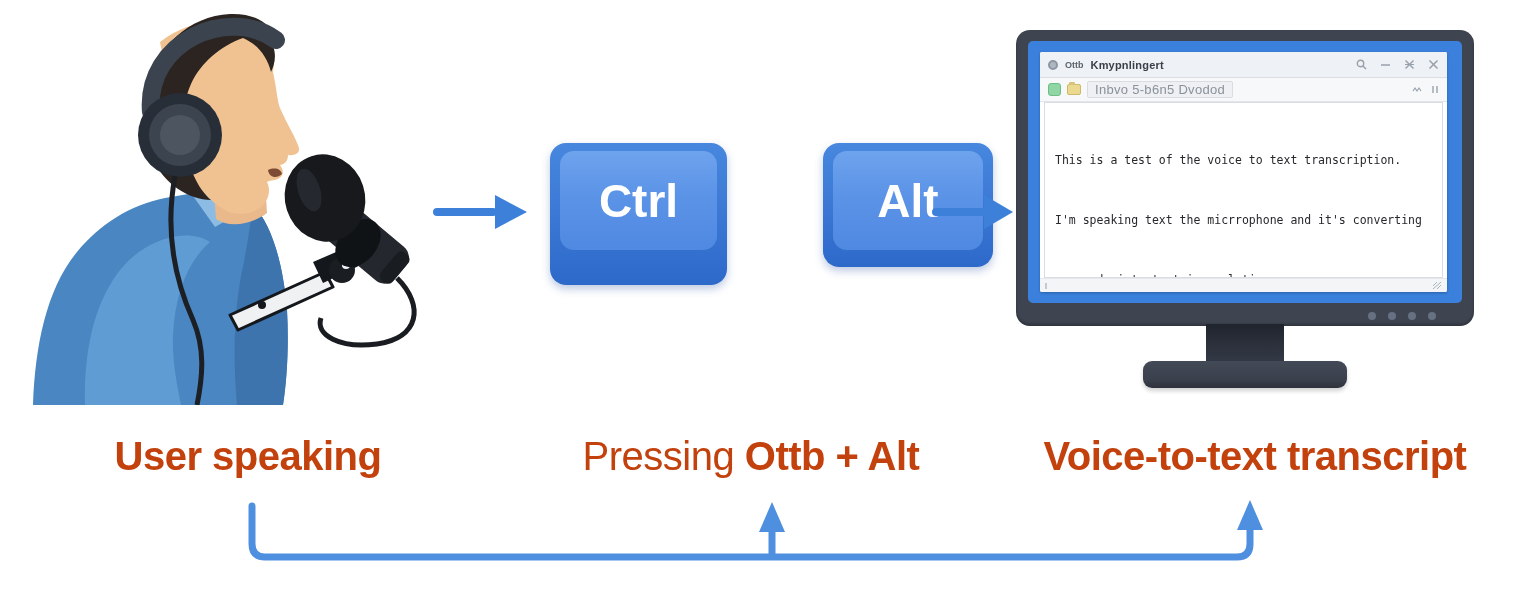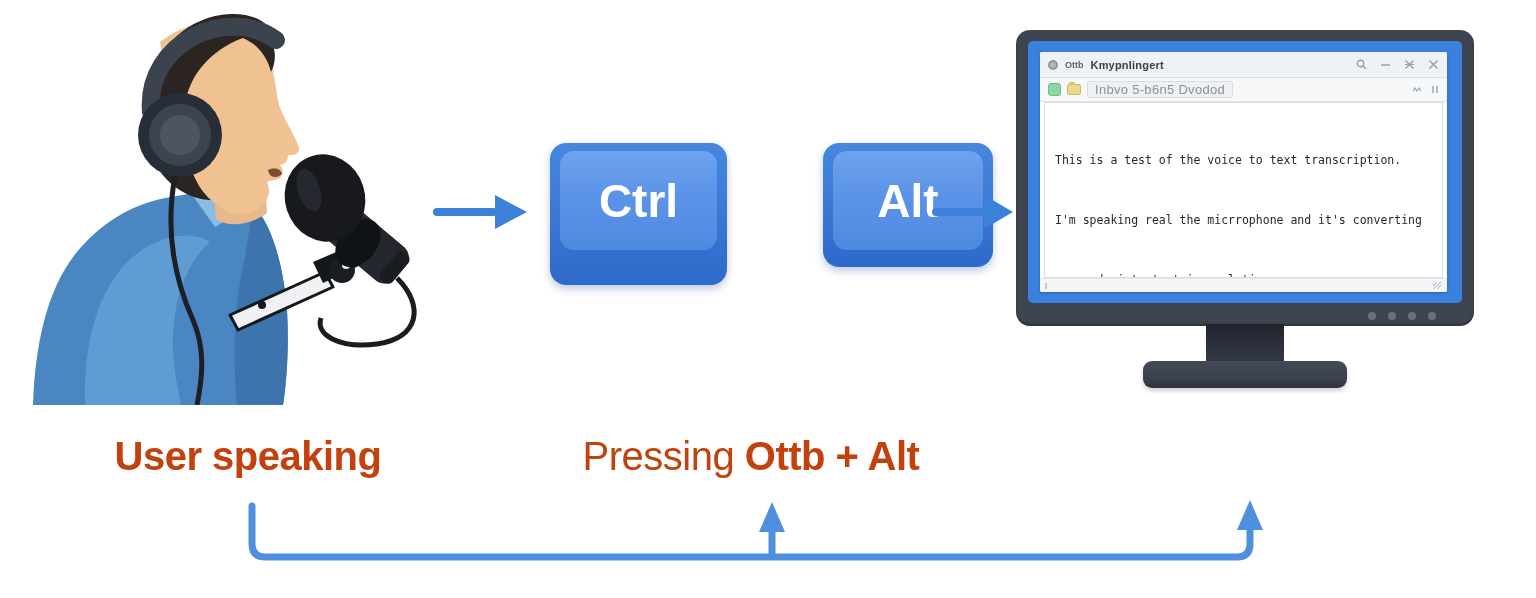--- a/index.html
+++ b/index.html
@@ -167,21 +167,21 @@
               </svg>
             <svg width="8" height="9" viewBox="0 0 8 9">
                 <line x1="2" y1="1" x2="2" y2="8" stroke="#9aa2ac" stroke-width="1.4"></line>
                 <line x1="6" y1="1" x2="6" y2="8" stroke="#9aa2ac" stroke-width="1.4"></line>
               </svg>
           </div>
         </div>
         <div class="win-content">
           <div class="transcript">
             <div>This is a test of the voice to text transcription.</div>
-            <div>I'm speaking real the micrrophone and it's converting</div>
+            <div>I'm speaking text the micrrophone and it's converting</div>
             <div>my words into text in real time.</div>
             
           </div>
 
         </div>
         <div class="win-status">
           <span class="status-tick"></span>
           <svg class="status-resize" width="10" height="9" viewBox="0 0 10 9">
               <path d="M1,8 L9,1 M5,8 L9,4 M1,5 L5,1" stroke="#aab2bb" stroke-width="1" fill="none"></path>
             </svg>
@@ -196,20 +196,23 @@
     <div class="stand-neck"></div>
     <div class="stand-base"></div>
   </div>
 
   <div class="step-label" style="left:248px">
     <span>User speaking</span>
   </div>
   <div class="step-label" style="left:751px">
     <span class="lite" style="white-space:pre">Pressing </span><span class="hard">Ottb + Alt</span>
   </div>
+  <div class="step-label" style="left:1255px">
+    <span>Voice-to-text transcript</span>
+  </div>
 
   <svg class="connector" width="1536" height="110" viewBox="0 0 1536 110">
     <path d="M252,18 L252,56 Q252,69 265,69 L1237,69 Q1250,69 1250,56 L1250,42" fill="none" stroke="#4f8fe0" stroke-width="7" stroke-linecap="round"></path>
     <line x1="772" y1="69" x2="772" y2="42" stroke="#4f8fe0" stroke-width="7"></line>
     <polygon points="759,44 785,44 772,14" fill="#4f8fe0"></polygon>
     <polygon points="1237,42 1263,42 1250,12" fill="#4f8fe0"></polygon>
   </svg>
 
 </div>
 

